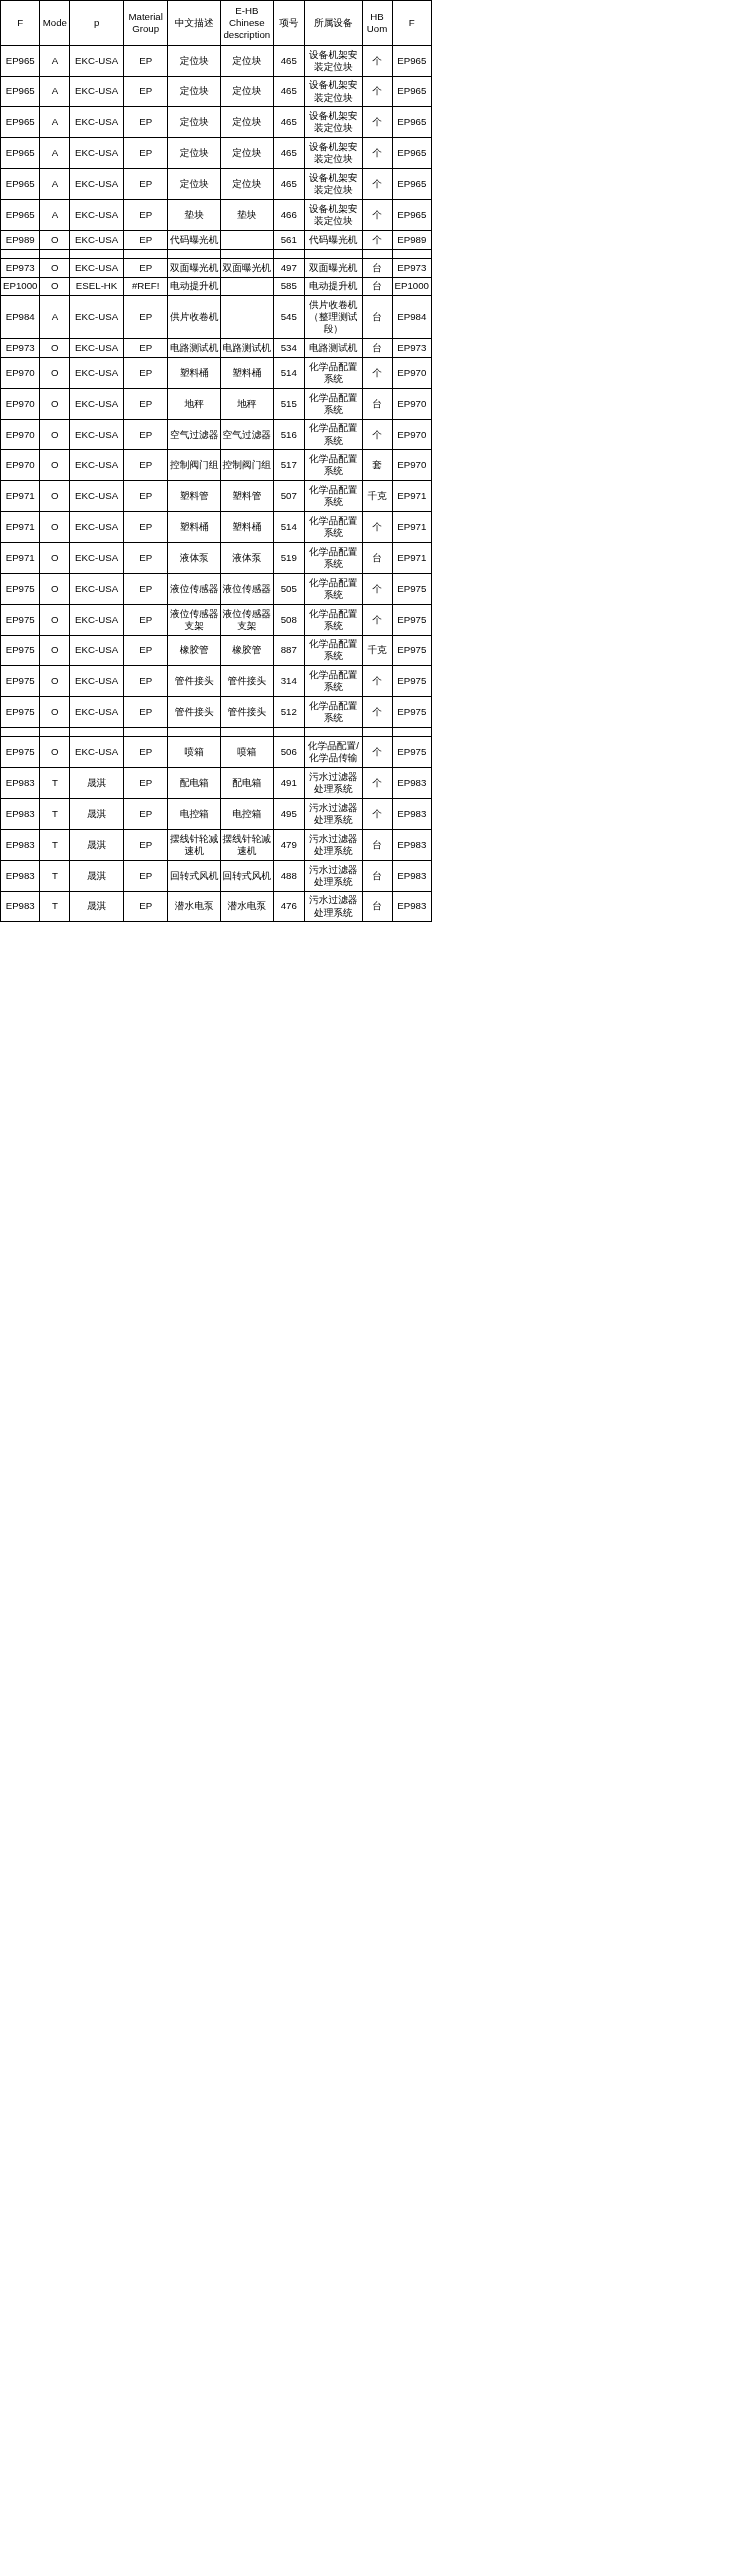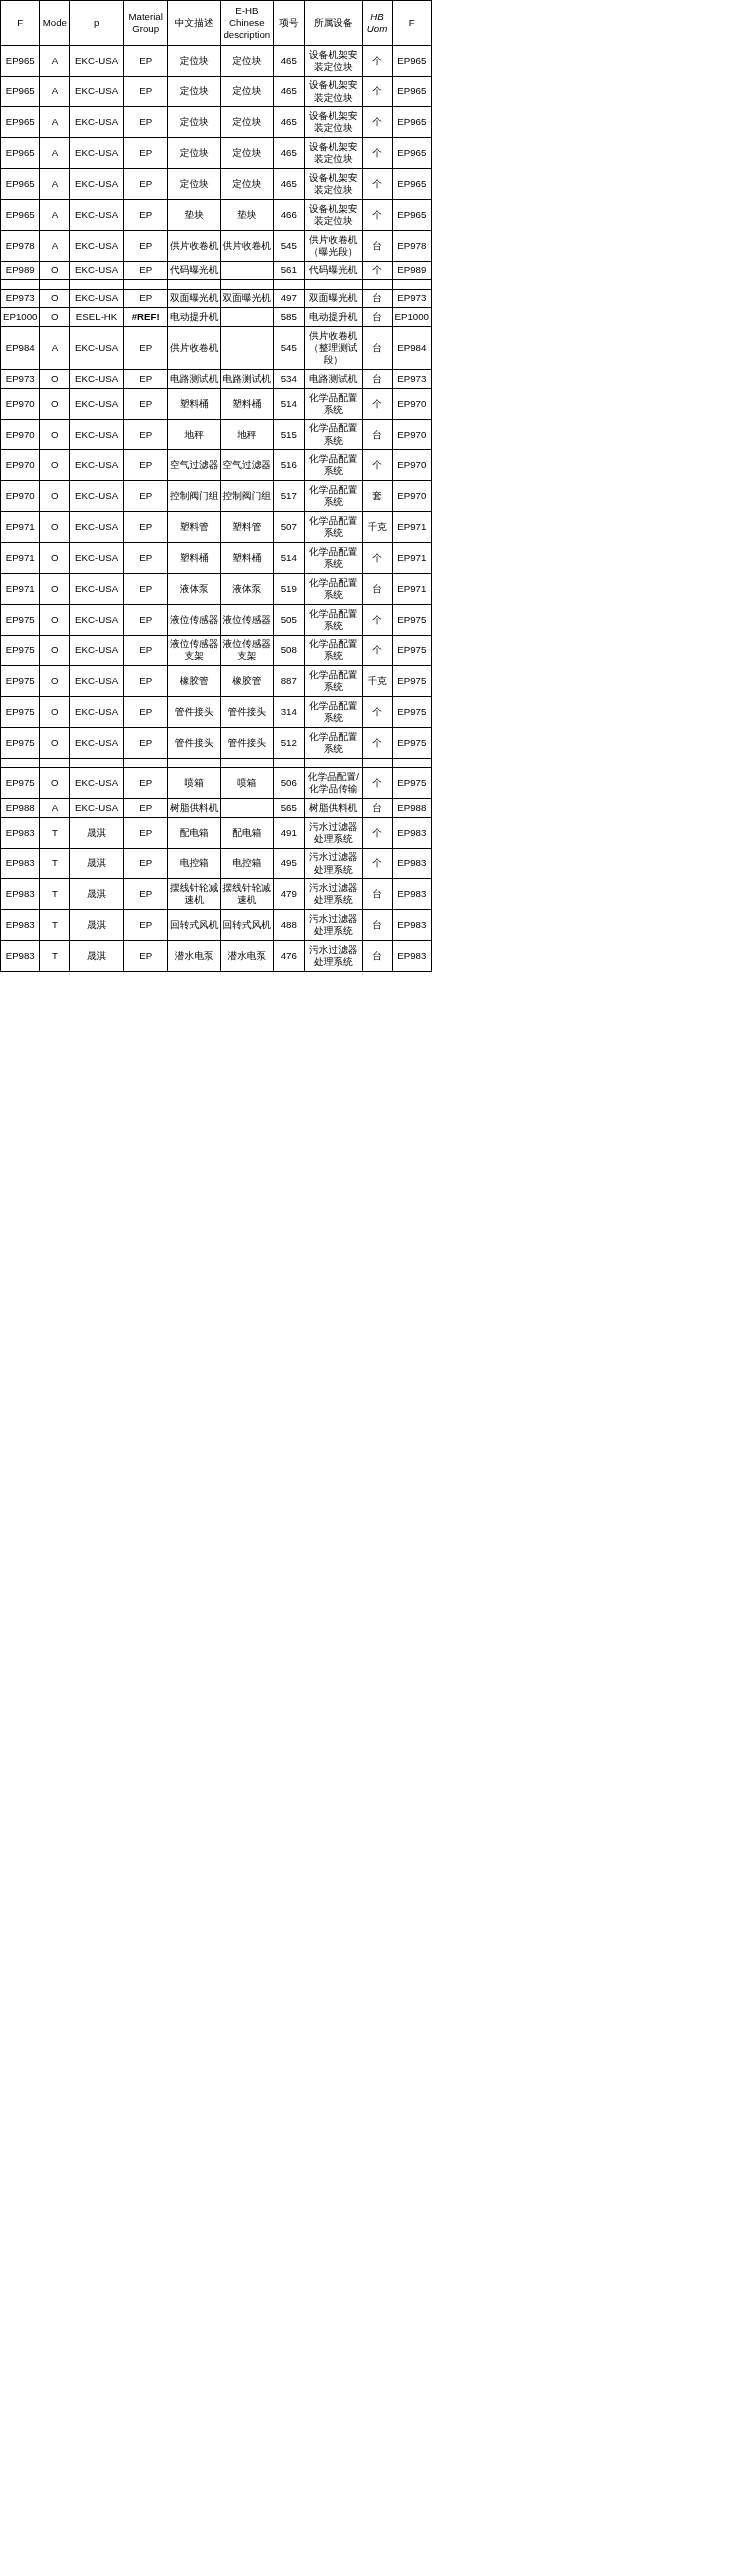--- a/index.html
+++ b/index.html
@@ -43,33 +43,32 @@
     word-break: break-word;
     overflow-wrap: break-word;
   }
   thead th {
     font-weight: normal;
     font-size: 9.7px;
     padding: 3.7px 0.9px;
   }
   th.underline-link {
     text-decoration: none;
-    font-style: italic;
   }
   tr.spacer td {
     border-left: 0.9px solid #000;
     border-right: 0.9px solid #000;
     border-top: 0.9px solid #000;
     border-bottom: 0.9px solid #000;
     height: 8.3px;
     padding: 0;
     background: #ffffff;
   }
   td.err {
-    font-weight: bold;
+    font-weight: normal;
   }
 </style>
 </head>
 <body>
 
 <div id="sheet">
   <table>
     <colgroup>
       <col class="c0">
         <col class="c1">
@@ -163,32 +162,20 @@
           <td>EKC-USA</td>
           <td>EP</td>
           <td>垫块</td>
           <td>垫块</td>
           <td>466</td>
           <td>设备机架安装定位块</td>
           <td>个</td>
           <td>EP965</td>
         </tr>
         <tr>
-          <td>EP978</td>
-          <td>A</td>
-          <td>EKC-USA</td>
-          <td>EP</td>
-          <td>供片收卷机</td>
-          <td>供片收卷机</td>
-          <td>545</td>
-          <td>供片收卷机（曝光段）</td>
-          <td>台</td>
-          <td>EP978</td>
-        </tr>
-        <tr>
           <td>EP989</td>
           <td>O</td>
           <td>EKC-USA</td>
           <td>EP</td>
           <td>代码曝光机</td>
           <td></td>
           <td>561</td>
           <td>代码曝光机</td>
           <td>个</td>
           <td>EP989</td>
@@ -413,32 +400,20 @@
           <td>EP975</td>
           <td>O</td>
           <td>EKC-USA</td>
           <td>EP</td>
           <td>喷箱</td>
           <td>喷箱</td>
           <td>506</td>
           <td>化学品配置/化学品传输</td>
           <td>个</td>
           <td>EP975</td>
-        </tr>
-        <tr>
-          <td>EP988</td>
-          <td>A</td>
-          <td>EKC-USA</td>
-          <td>EP</td>
-          <td>树脂供料机</td>
-          <td></td>
-          <td>565</td>
-          <td>树脂供料机</td>
-          <td>台</td>
-          <td>EP988</td>
         </tr>
         <tr>
           <td>EP983</td>
           <td>T</td>
           <td>晟淇</td>
           <td>EP</td>
           <td>配电箱</td>
           <td>配电箱</td>
           <td>491</td>
           <td>污水过滤器处理系统</td>

